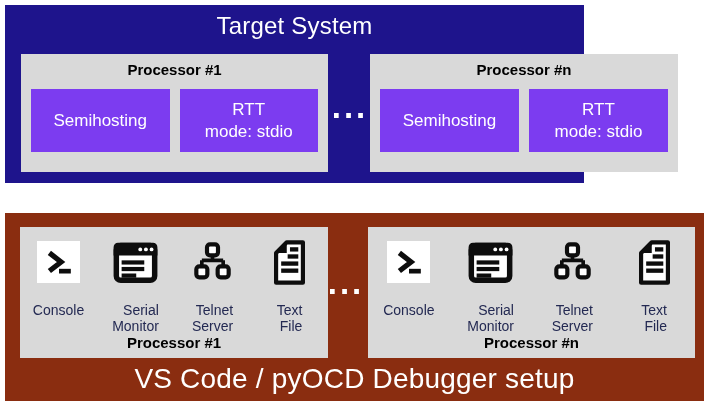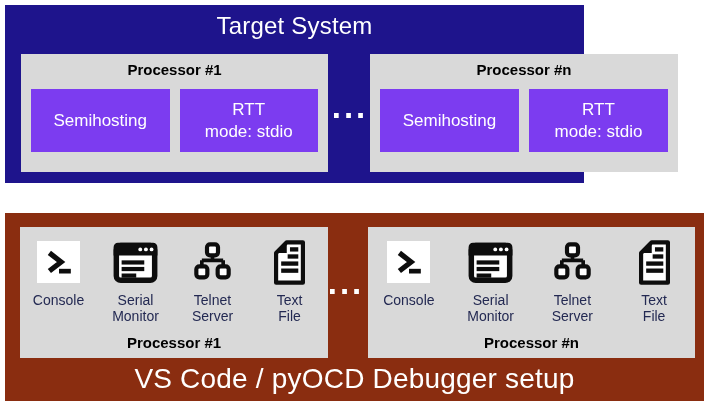--- a/index.html
+++ b/index.html
@@ -34,22 +34,22 @@
   .panel-debug{position:absolute;left:5px;top:213px;width:699px;height:188px;background:var(--brown);}
   .panel-debug .panel-title{position:absolute;bottom:6px;left:0;width:100%;text-align:center;
     color:var(--title_text);font-size:28px;letter-spacing:.2px;}
   .proc-box-bottom{position:absolute;top:14px;height:131px;background:var(--panel_gray);}
   .proc-box-bottom.p1{left:15px;width:308px;}
   .proc-box-bottom.pn{left:363px;width:327px;}
   .tools-row{display:grid;grid-template-columns:repeat(4,1fr);justify-items:center;padding-top:13px;}
   .tool{display:flex;flex-direction:column;align-items:center;}
   .tool-icon{height:44px;display:flex;align-items:center;justify-content:center;}
   .console-bg{width:43px;height:42px;background:#fff;display:flex;align-items:center;justify-content:center;}
-  .tool-label{margin-top:9px;font-size:14px;line-height:1.14;color:var(--label_text);
-    text-align:center;white-space:pre-line;}
+  .tool-label{margin-top:19px;font-size:14px;line-height:1.14;color:var(--label_text);
+    text-align:right;white-space:pre-line;}
   .proc-title-bottom{position:absolute;bottom:7px;left:0;width:100%;text-align:center;
     font-size:15px;font-weight:bold;color:#000;}
 </style>
 </head>
 <body>
 
 <div class="canvas">
 
   <div class="panel-target">
     <div class="panel-title">Target System</div>

